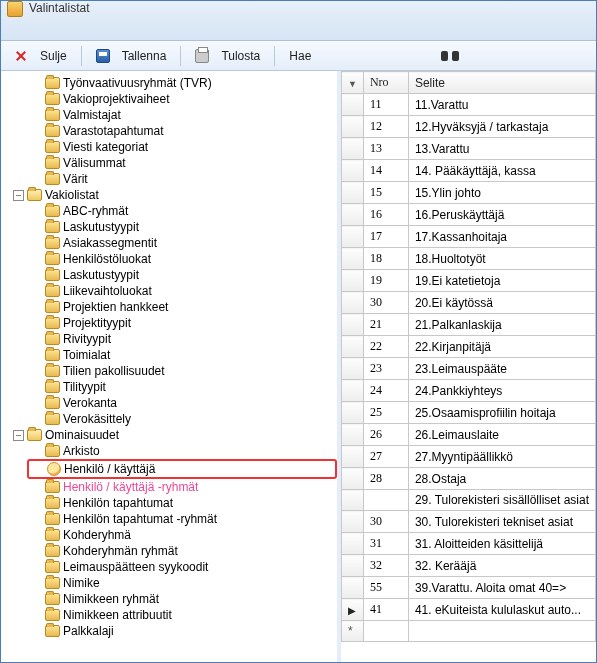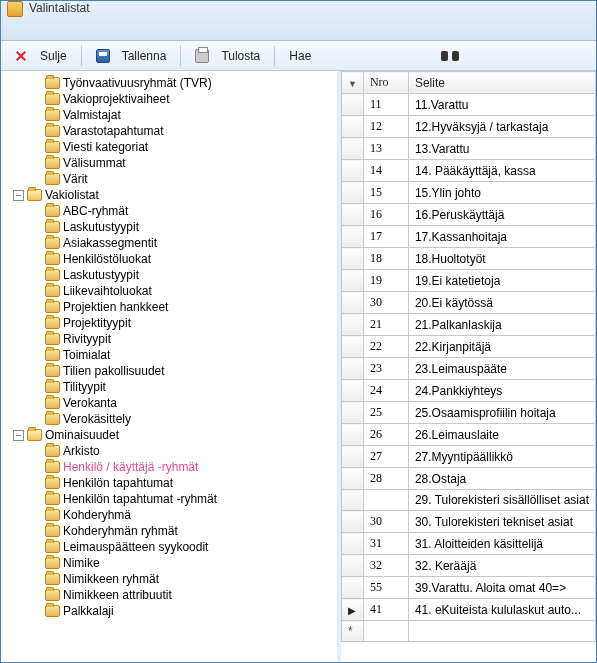--- a/index.html
+++ b/index.html
@@ -349,20 +349,29 @@
             </div>
             <ul>
               <li>
                 <div class="node">
                   <span class="exp blank"></span>
                   <span class="folder"></span>
                   <span>Arkisto</span>
                 </div>
               </li>
               <li>
+                <div class="highlight-box">
+                  <div class="node">
+                    <span class="exp blank"></span>
+                    <span class="user-ico"></span>
+                    <span>Henkilö / käyttäjä</span>
+                  </div>
+                </div>
+              </li>
+              <li>
                 <div class="node">
                   <span class="exp blank"></span>
                   <span class="folder"></span>
                   <span class="muted">Henkilö / käyttäjä -ryhmät</span>
                 </div>
               </li>
               <li>
                 <div class="node">
                   <span class="exp blank"></span>
                   <span class="folder"></span>

